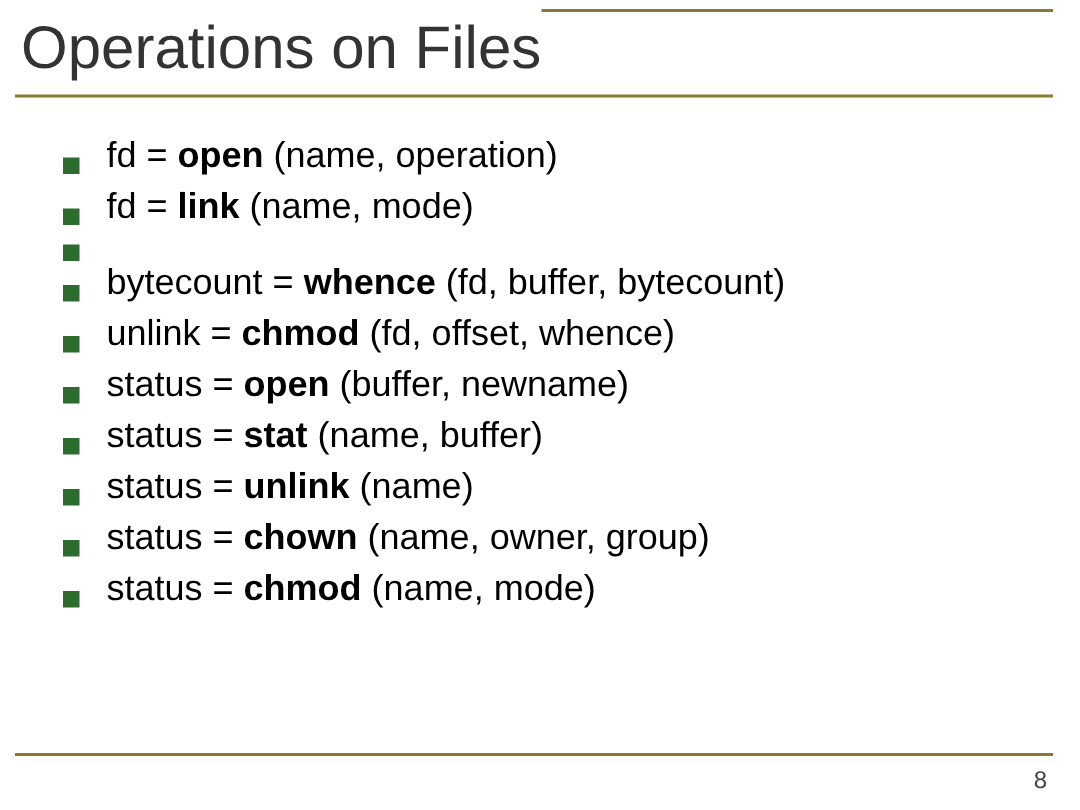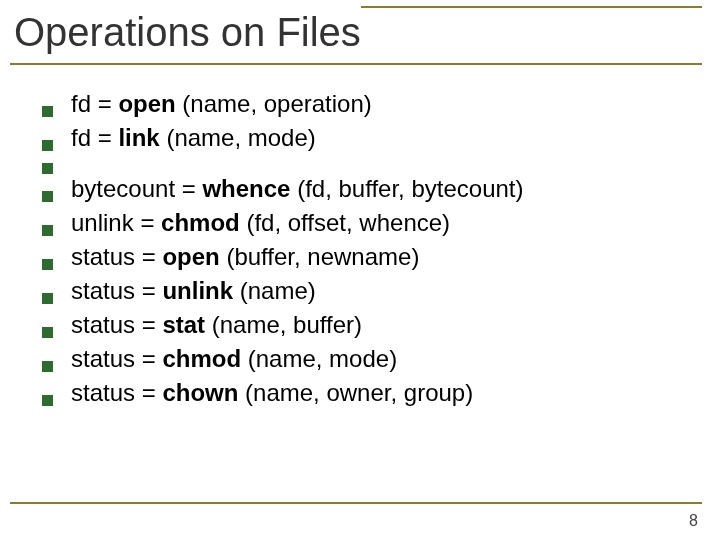--- a/index.html
+++ b/index.html
@@ -117,31 +117,31 @@
     <div class="item">
       <span class="bullet"></span>
       <span class="text"><span>unlink = </span><b>chmod</b><span> (fd, offset, whence)</span></span>
     </div>
     <div class="item">
       <span class="bullet"></span>
       <span class="text"><span>status = </span><b>open</b><span> (buffer, newname)</span></span>
     </div>
     <div class="item">
       <span class="bullet"></span>
+      <span class="text"><span>status = </span><b>stat</b><span> (name, buffer)</span></span>
+    </div>
+    <div class="item">
+      <span class="bullet"></span>
       <span class="text"><span>status = </span><b>unlink</b><span> (name)</span></span>
     </div>
     <div class="item">
       <span class="bullet"></span>
-      <span class="text"><span>status = </span><b>stat</b><span> (name, buffer)</span></span>
+      <span class="text"><span>status = </span><b>chown</b><span> (name, owner, group)</span></span>
     </div>
     <div class="item">
       <span class="bullet"></span>
       <span class="text"><span>status = </span><b>chmod</b><span> (name, mode)</span></span>
-    </div>
-    <div class="item">
-      <span class="bullet"></span>
-      <span class="text"><span>status = </span><b>chown</b><span> (name, owner, group)</span></span>
     </div>
   </div>
 
   <div class="footer-rule"></div>
   <div class="page-num">8</div>
 </div>
 
 </body></html>

